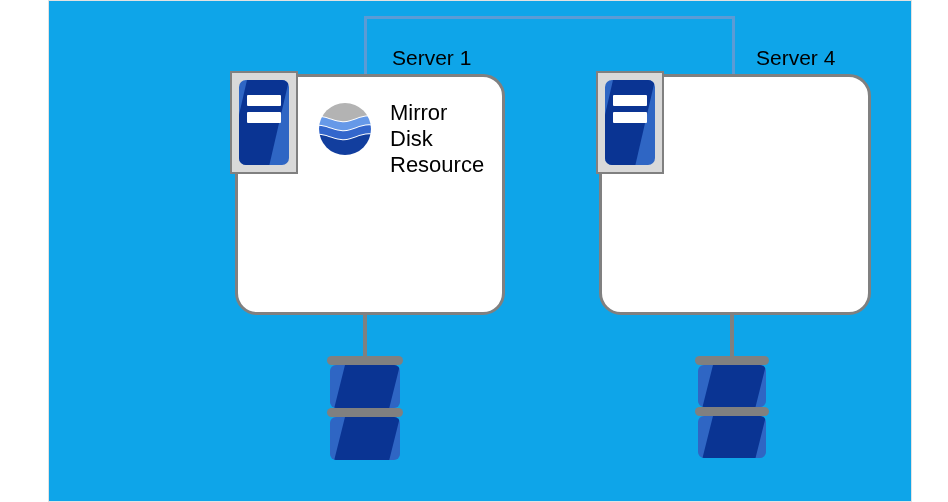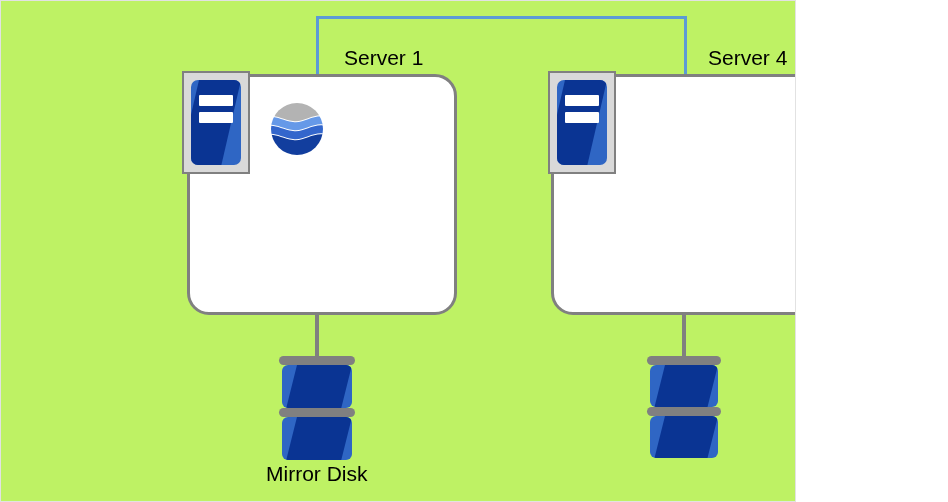--- a/index.html
+++ b/index.html
@@ -6,26 +6,27 @@
   html, body {
     margin: 0;
     padding: 0;
     background: #ffffff;
   }
   body {
     font-family: "Liberation Sans", sans-serif;
   }
   #canvas {
     position: relative;
-    width: 796px;
+    width: 864px;
     height: 502px;
-    background: #bef264;
+    background: #0ea5e9;
     border: 1px solid #e2e2e2;
     box-sizing: border-box;
     overflow: hidden;
+    margin-left: 48px;
   }
 
   
   .bracket {
     position: absolute;
     left: 315px;
     top: 15px;
     width: 371px;
     height: 61px;
     border-top: 3px solid #5b9bd5;
@@ -205,35 +206,39 @@
       <rect x="0" y="0" width="56" height="56" fill="#ffffff"></rect>
       <path d="M-4,2 H60 V16 C46,10 36,22 24,20 C12,18 4,12 -4,16 Z" fill="#b3b3b3"></path>
       <path d="M-4,17 C4,13 12,19 24,21 C36,23 46,11 60,17 V25
                C46,19 36,31 24,29 C12,27 4,21 -4,25 Z" fill="#6699e8"></path>
       <path d="M-4,26 C4,22 12,28 24,30 C36,32 46,20 60,26 V34
                C46,28 36,40 24,38 C12,36 4,30 -4,34 Z" fill="#3366cc"></path>
       <path d="M-4,35 C4,31 12,37 24,39 C36,41 46,29 60,35 V60 H-4 Z" fill="#123e9e"></path>
     </g>
   </svg>
 
+  <div class="resource-text">
+    <div>Mirror</div>
+    <div>Disk</div>
+    <div>Resource</div>
+  </div>
 
   <div class="connector" id="connector1"></div>
 
   <div class="disk-stack" id="disk1">
     <div class="disk-plate p1"></div>
     <div class="disk-body d1">
       <div class="shade"></div>
     </div>
     <div class="disk-plate p2"></div>
     <div class="disk-body d2">
       <div class="shade"></div>
     </div>
   </div>
 
-  <div class="disk-label" id="mirror-disk-label">Mirror Disk</div>
 
   <div class="server-box" id="server2-box"></div>
 
   <div class="server-label" id="server2-label">Server 4</div>
 
   <div class="srv-icon" id="server2-icon">
     <div class="tower">
       <div class="shade"></div>
       <div class="bar b1"></div>
       <div class="bar b2"></div>

